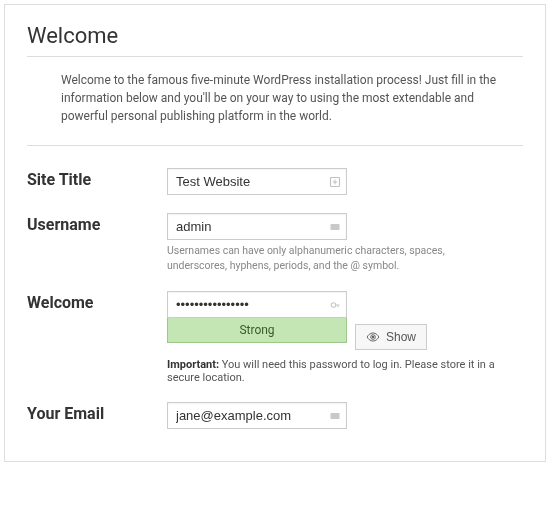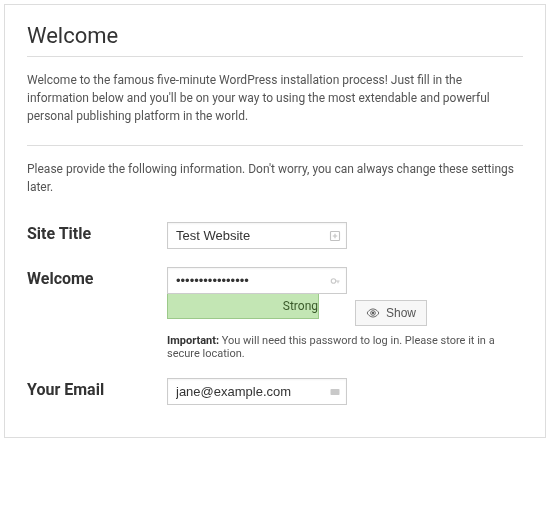--- a/index.html
+++ b/index.html
@@ -24,20 +24,21 @@
     hr {
       border: none;
       border-top: 1px solid #ddd;
       margin: 0 0 14px;
     }
     .intro {
       font-size: 12px;
       color: #555;
       line-height: 1.5;
       margin-bottom: 20px;
+      margin-left: 34px;
     }
     .desc {
       font-size: 12px;
       color: #555;
       line-height: 1.5;
       margin-bottom: 18px;
     }
     .form-table { width: 100%; border-collapse: collapse; }
     .form-table th {
       text-align: left;
@@ -78,22 +79,22 @@
     .hint {
       font-size: 10.5px;
       color: #888;
       line-height: 1.4;
       margin-top: 4px;
       max-width: 340px;
     }
     .pw-row { display: flex; align-items: flex-start; gap: 8px; }
     .pw-col { display: flex; flex-direction: column; }
     .strength {
-      width: 152px;
-      text-align: right;
+      width: 180px;
+      text-align: center;
       background: #c3e6b4;
       border: 1px solid #9cc98a;
       border-top: none;
       font-size: 12px;
       color: #3a5a2a;
       padding: 5px 0;
     }
     .show-btn {
       display: inline-flex;
       align-items: center;
@@ -113,34 +114,45 @@
 </head>
 <body>
 
 <div class="panel">
 
   <h1>Welcome</h1>
   <hr>
   <p class="intro">Welcome to the famous five-minute WordPress installation process! Just fill in the information below and you'll be on your way to using the most extendable and powerful personal publishing platform in the world.</p>
 
   <hr>
-  <p class="desc">Please provide the following information. Don't worry, you can always change these settings later.</p>
 
   <table class="form-table">
     <tbody>
         <tr>
       <th>Site Title</th>
       <td>
         <div class="input-wrap">
           <input type="text" value="Test Website" style="">
           <svg class="field-icon" viewBox="0 0 16 16">
                 <rect x="2" y="2" width="12" height="12" rx="1" fill="none" stroke="#777" stroke-width="1.5"></rect>
                 <path d="M5 8h6M8 5v6" stroke="#777" stroke-width="1.5"></path>
               </svg>
         </div>
+      </td>
+    </tr>
+    <tr>
+      <th>Username</th>
+      <td>
+        <div class="input-wrap">
+          <input type="text" value="admin" style="">
+          <svg class="field-icon" viewBox="0 0 16 16">
+                <rect x="2" y="4" width="12" height="8" rx="1" fill="#888"></rect>
+              </svg>
+        </div>
+        <p class="hint">Usernames can have only alphanumeric characters, spaces, underscores, hyphens, periods, and the @ symbol.</p>
       </td>
     </tr>
     <tr>
       <th>Welcome</th>
       <td>
         <div class="pw-row">
           <div class="pw-col">
             <div class="input-wrap">
               <input type="password" value="••••••••••••••••" style="">
               <svg class="field-icon" viewBox="0 0 16 16">

